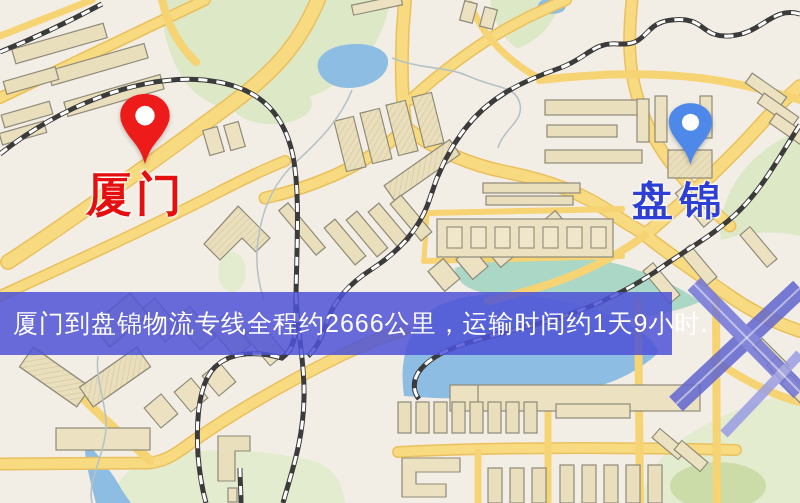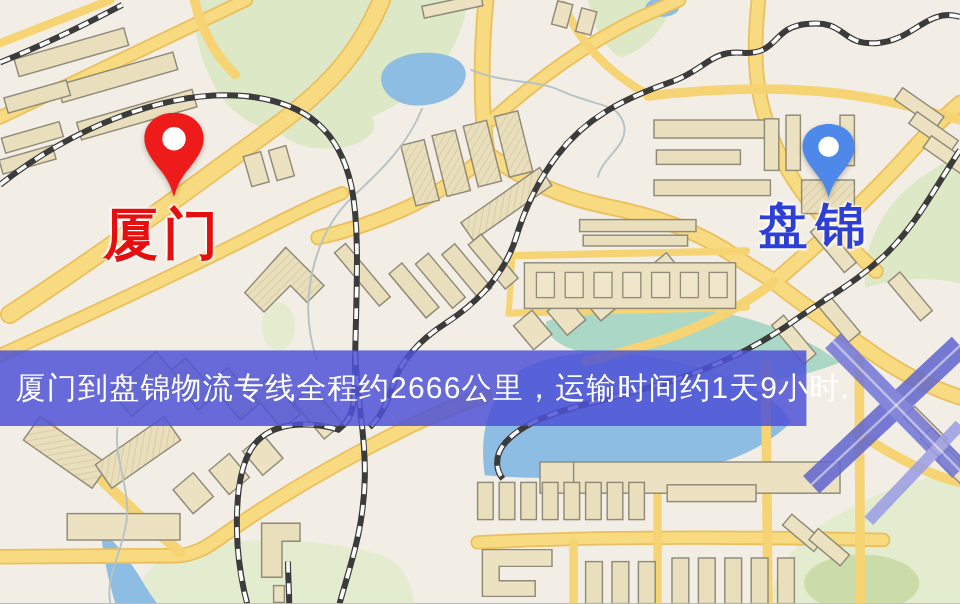--- a/index.html
+++ b/index.html
@@ -31,21 +31,21 @@
   .pin-origin{left:118px;top:94px;width:54px;height:70px;}
   .pin-destination{left:667px;top:103px;width:47px;height:62px;}
 
   
   .city-label{
     position:absolute;font-weight:700;z-index:6;line-height:1;
     text-shadow:0 0 3px #fff,1px 1px 2px #fff,-1px -1px 2px #fff;
     white-space:nowrap;
   }
   .label-origin{left:86px;top:172px;font-size:46px;letter-spacing:4px;}
-  .label-destination{left:632px;top:168px;font-size:41px;letter-spacing:7px;}
+  .label-destination{left:632px;top:180px;font-size:41px;letter-spacing:7px;}
 
   
   .banner{
     position:absolute;left:0;top:292px;width:672px;height:63px;z-index:10;
     display:flex;align-items:center;box-sizing:border-box;padding-left:13px;
   }
   .banner span{font-size:25px;letter-spacing:1px;white-space:nowrap;}
 </style>
 </head>
 <body>
@@ -276,21 +276,21 @@
         <use href="#rwD" class="rw-dash"></use>
     </g>
   </svg>
 
   <div class="pin pin-origin">
     <svg viewBox="-26 -34 52 68" xmlns="http://www.w3.org/2000/svg">
       <path d="M0,34 C-4,19 -11,13 -16,6 C-21,-1 -24,-7 -24,-13 C-24,-26 -13,-34 0,-34 C13,-34 24,-26 24,-13 C24,-7 21,-1 16,6 C11,13 4,19 0,34 Z" fill="#ee1b1b"></path>
       <circle cx="0" cy="-13" r="9.5" fill="#ffffff"></circle>
     </svg>
   </div>
-  <div class="city-label label-origin" style="color: rgb(230, 15, 15);">厦门</div>
+  <div class="city-label label-origin" style="color: rgb(230, 15, 15); font-family: Liberation Serif, serif;">厦门</div>
 
   <div class="pin pin-destination">
     <svg viewBox="-26 -34 52 68" xmlns="http://www.w3.org/2000/svg">
       <path d="M0,34 C-4,19 -11,13 -16,6 C-21,-1 -24,-7 -24,-13 C-24,-26 -13,-34 0,-34 C13,-34 24,-26 24,-13 C24,-7 21,-1 16,6 C11,13 4,19 0,34 Z" fill="#4e89ea"></path>
       <circle cx="0" cy="-13" r="9.5" fill="#ffffff"></circle>
     </svg>
   </div>
   <div class="city-label label-destination" style="color: rgb(46, 63, 214);">盘锦</div>
 
   <div class="banner" style="background: rgba(77, 82, 214, 0.85);">

